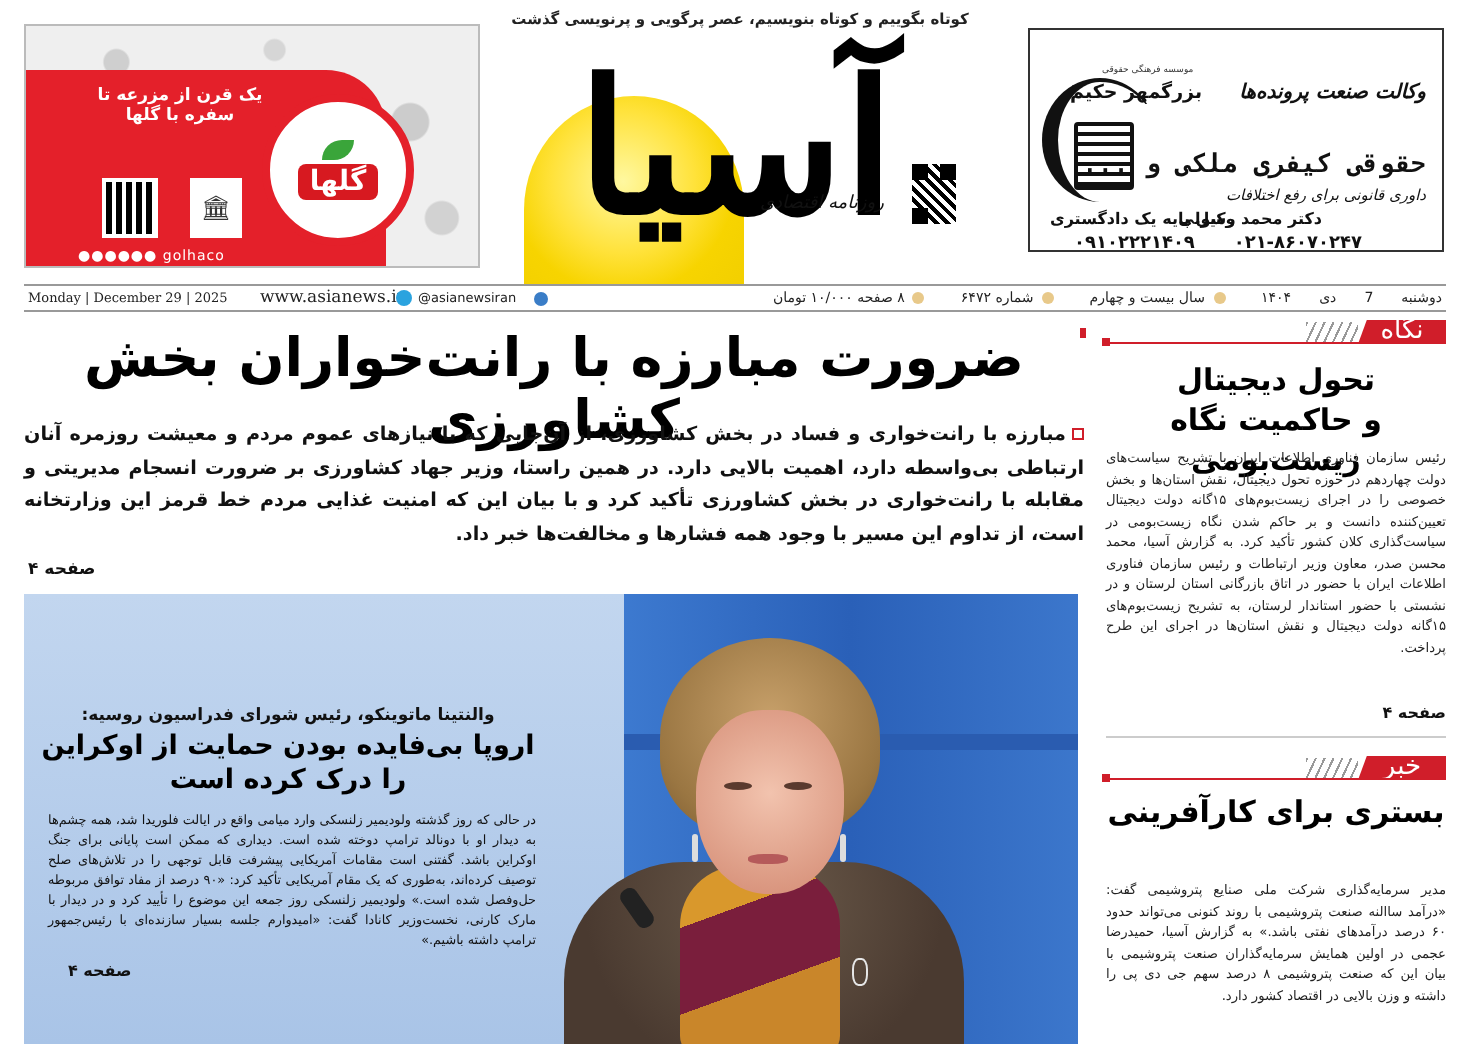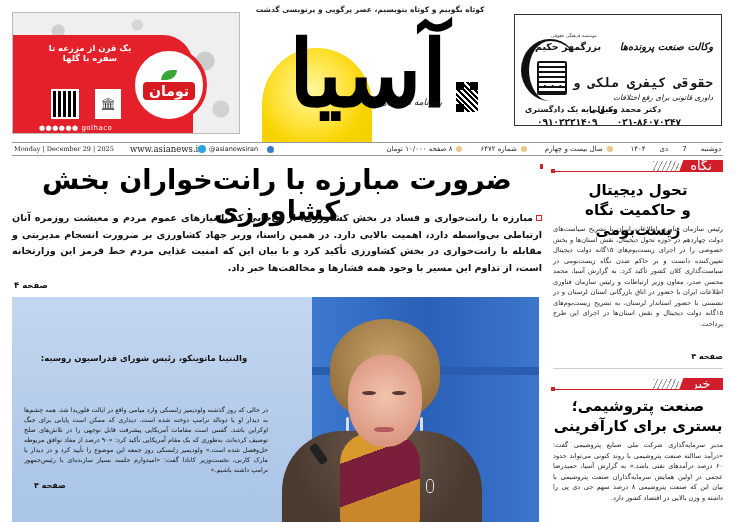--- a/index.html
+++ b/index.html
@@ -188,21 +188,21 @@
   </style>
 </head>
 <body>
 
 <div class="ad-left">
   <div class="herbs"></div>
   <div class="red"></div>
   <div class="slogan">یک قرن از مزرعه تا سفره با گلها</div>
   <div class="circle">
     <div class="leaf"></div>
-    <div class="brand">تومان</div>
+    <div class="brand">گلها</div>
   </div>
   <div class="qr"></div>
   <div class="unesco">🏛</div>
   <div class="social">●●●●●● <span>golhaco</span></div>
 </div>
 
 <div class="tagline">کوتاه بگوییم و کوتاه بنویسیم، عصر پرگویی و پرنویسی گذشت</div>
 <div class="logo-sun"></div>
 <div class="logo-word">آسیا</div>
 <div class="logo-sub">روزنامه اقتصادی</div>
@@ -243,20 +243,21 @@
 <h1 class="main-headline">ضرورت مبارزه با رانت‌خواران بخش کشاورزی</h1>
 <div class="main-body">
   <span class="bullet"></span><span>مبارزه با رانت‌خواری و فساد در بخش کشاورزی، از آن‌جایی که با نیازهای عموم مردم و معیشت روزمره آنان ارتباطی بی‌واسطه دارد، اهمیت بالایی دارد. در همین راستا، وزیر جهاد کشاورزی بر ضرورت انسجام مدیریتی و مقابله با رانت‌خواری در بخش کشاورزی تأکید کرد و با بیان این که امنیت غذایی مردم خط قرمز این وزارتخانه است، از تداوم این مسیر با وجود همه فشارها و مخالفت‌ها خبر داد.</span>
 </div>
 <div class="main-page">صفحه ۴</div>
 
 <div class="feature">
   <div class="studio"></div>
   <div class="panel"></div>
   <div class="kicker">والنتینا ماتوینکو، رئیس شورای فدراسیون روسیه:</div>
+  <div class="title">اروپا بی‌فایده بودن حمایت از اوکراین را درک کرده است</div>
   <div class="body">در حالی که روز گذشته ولودیمیر زلنسکی وارد میامی واقع در ایالت فلوریدا شد، همه چشم‌ها به دیدار او با دونالد ترامپ دوخته شده است. دیداری که ممکن است پایانی برای جنگ اوکراین باشد. گفتنی است مقامات آمریکایی پیشرفت قابل توجهی را در تلاش‌های صلح توصیف کرده‌اند، به‌طوری که یک مقام آمریکایی تأکید کرد: «۹۰ درصد از مفاد توافق مربوطه حل‌وفصل شده است.» ولودیمیر زلنسکی روز جمعه این موضوع را تأیید کرد و در دیدار با مارک کارنی، نخست‌وزیر کانادا گفت: «امیدوارم جلسه بسیار سازنده‌ای با رئیس‌جمهور ترامپ داشته باشیم.»</div>
   <div class="page">صفحه ۴</div>
 
   <div class="photo">
     <div class="coat"></div>
     <div class="scarf"></div>
     <div class="hair"></div>
     <div class="face"></div>
     <div class="eye" style="left:110px"></div>
     <div class="eye" style="left:140px"></div>
@@ -284,17 +285,16 @@
   <div class="r-page" style="top:192px">صفحه ۴</div>
   <div class="r-sep" style="top:208px"></div>
 
   <div class="section-tag" style="top:218px">
     <div class="stripes"></div>
     <div class="lbl">خبر</div>
     <div class="rule"></div>
     <div class="rule-dot"></div>
   </div>
   <div class="r-title" style="top:236px;font-size:15px;line-height:20px">
-    <div>صنعت پتروشیمی؛</div>
     <div>بستری برای کارآفرینی</div>
   </div>
   <div class="r-body" style="top:280px">مدیر سرمایه‌گذاری شرکت ملی صنایع پتروشیمی گفت: «درآمد ساالنه صنعت پتروشیمی با روند کنونی می‌تواند حدود ۶۰ درصد درآمدهای نفتی باشد.» به گزارش آسیا، حمیدرضا عجمی در اولین همایش سرمایه‌گذاران صنعت پتروشیمی با بیان این که صنعت پتروشیمی ۸ درصد سهم جی دی پی را داشته و وزن بالایی در اقتصاد کشور دارد.</div>
 </div>
 
 </body></html>

